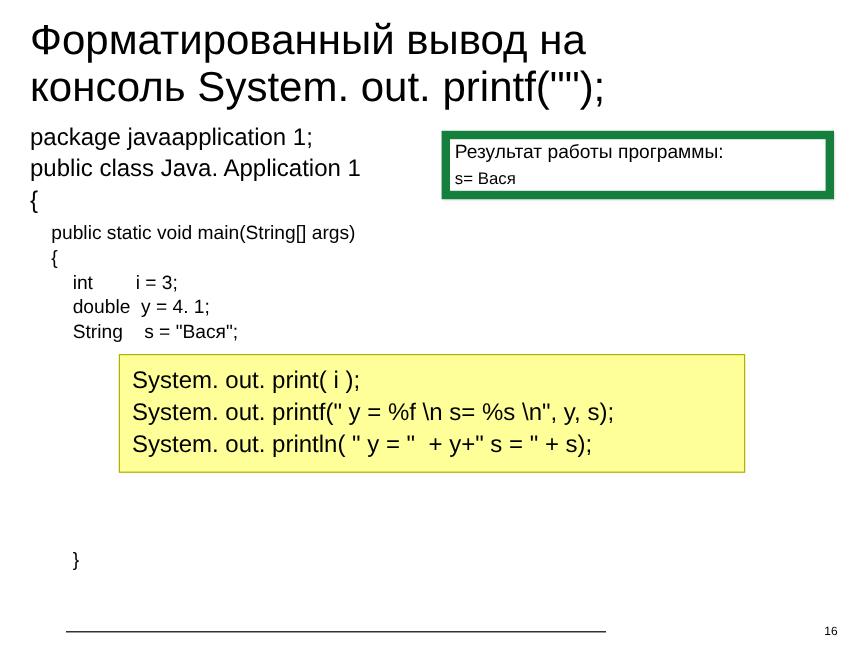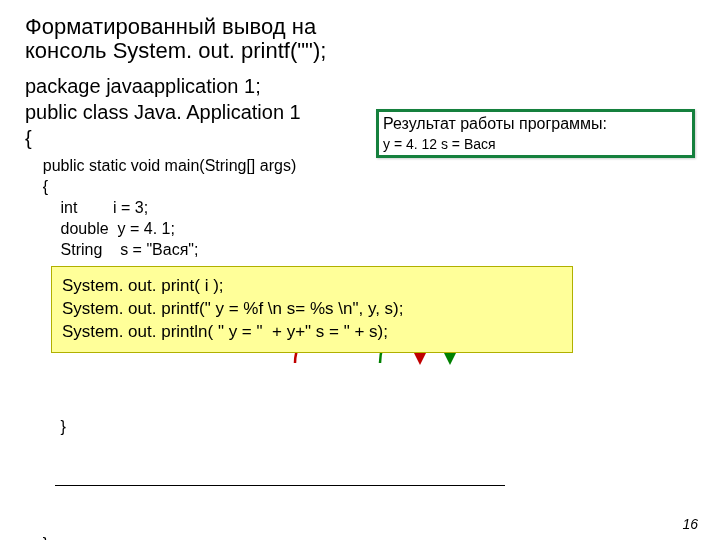--- a/index.html
+++ b/index.html
@@ -11,60 +11,60 @@
     background: #fff;
     position: relative;
     overflow: hidden;
   }
   .slide {
     padding: 15px 25px 10px 25px;
     position: relative;
     height: 515px;
   }
   .title {
-    font-size: 22px;
+    font-size: 35px;
     font-weight: normal;
     margin: 0 0 10px 0;
     line-height: 1.1;
     white-space: pre-line;
   }
   .code-top {
     font-size: 20px;
     line-height: 1.3;
     white-space: pre;
   }
   .result-box {
     position: absolute;
     top: 109px;
     right: 25px;
     width: 305px;
-    border: 3px solid #15803d;
+    border: 7px solid #15803d;
     background: #fff;
     font-size: 14px;
     padding: 2px 4px;
     line-height: 1.3;
     box-shadow: 1px 1px 2px rgba(0,0,0,0.2);
     margin-left: 28px;
   }
   .result-box .hdr {
     font-size: 16px;
   }
   .code-main {
     font-size: 16px;
     line-height: 1.3;
     white-space: pre;
     margin-top: 5px;
   }
   .highlight-box {
     background: #ffff99;
     border: 1px solid #b0b000;
     padding: 8px 10px;
-    margin: 6px 0 0 26px;
+    margin: 6px 0 0 74px;
     width: 500px;
-    font-size: 17px;
+    font-size: 20px;
     line-height: 1.35;
     white-space: pre;
     position: relative;
     z-index: 2;
   }
   .closing {
     font-size: 16px;
     line-height: 1.4;
     white-space: pre;
     margin-top: 18px;
@@ -72,22 +72,21 @@
   hr.sep {
     width: 450px;
     margin: 2px 0 2px 30px;
     border: none;
     border-top: 1px solid #000;
   }
   .page-num {
     position: absolute;
     bottom: 8px;
     right: 22px;
-    font-size: 14px;
-    font-style: italic;
+    font-size: 10px;
   }
   .arrows {
     position: absolute;
     top: 298px;
     left: 240px;
     z-index: 1;
     pointer-events: none;
   }
 </style>
 </head>
@@ -96,21 +95,21 @@
 <div class="slide">
   <h1 class="title">Форматированный вывод на
 консоль System. out. printf("");</h1>
 
   <div class="code-top">package javaapplication 1;
 public class Java. Application 1
 {</div>
 
   <div class="result-box">
     <div class="hdr">Результат работы программы:</div>
-    <div> y = 4. 12 s = Вася</div>
+    <div> s= Вася</div>
   </div>
 
   <div class="code-main">    public static void main(String[] args)
     {
         int        i = 3;
         double  y = 4. 1;
         String    s = "Вася";</div>
 
   <svg class="arrows" width="320" height="70">
     <defs>

